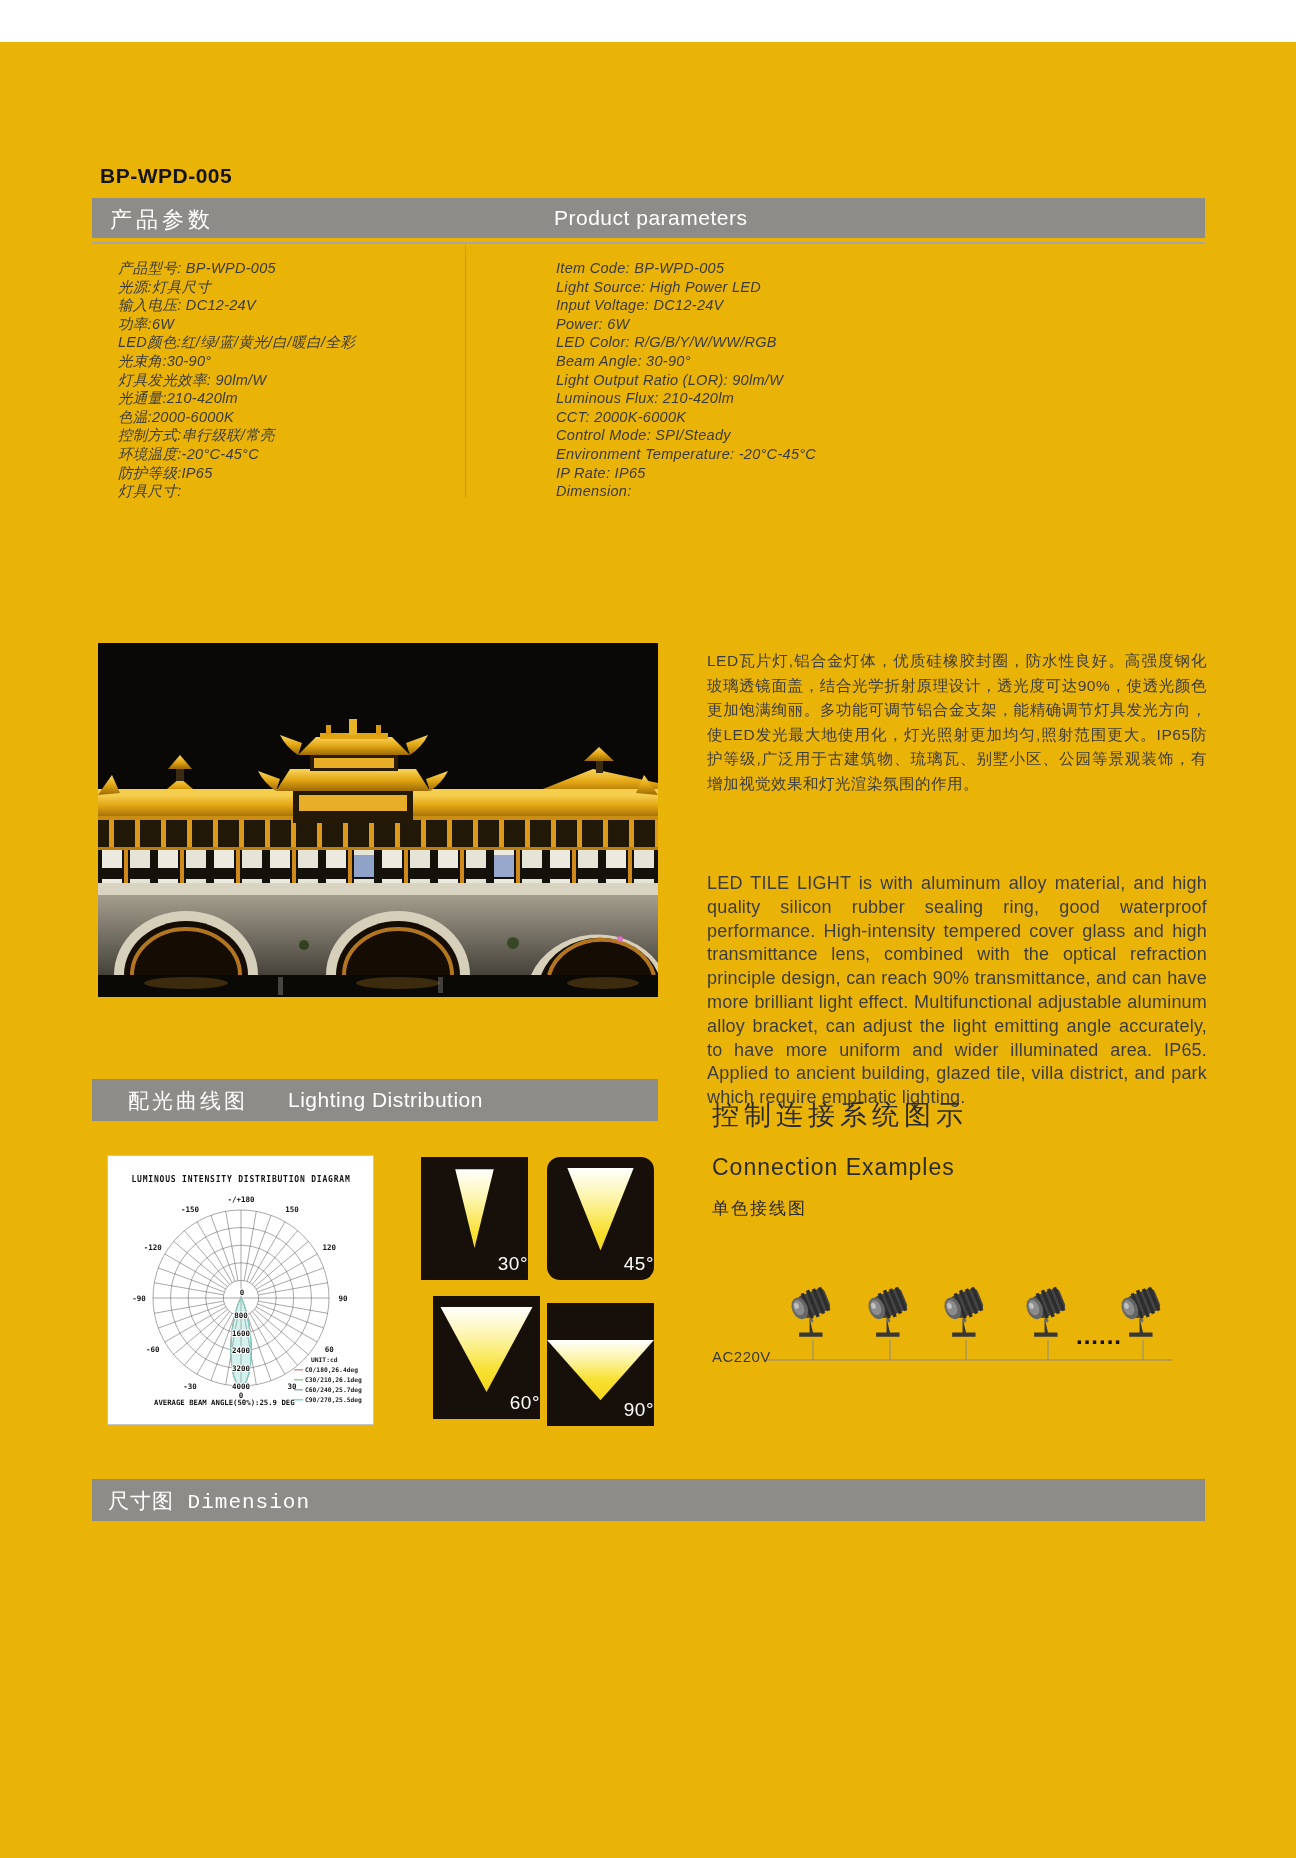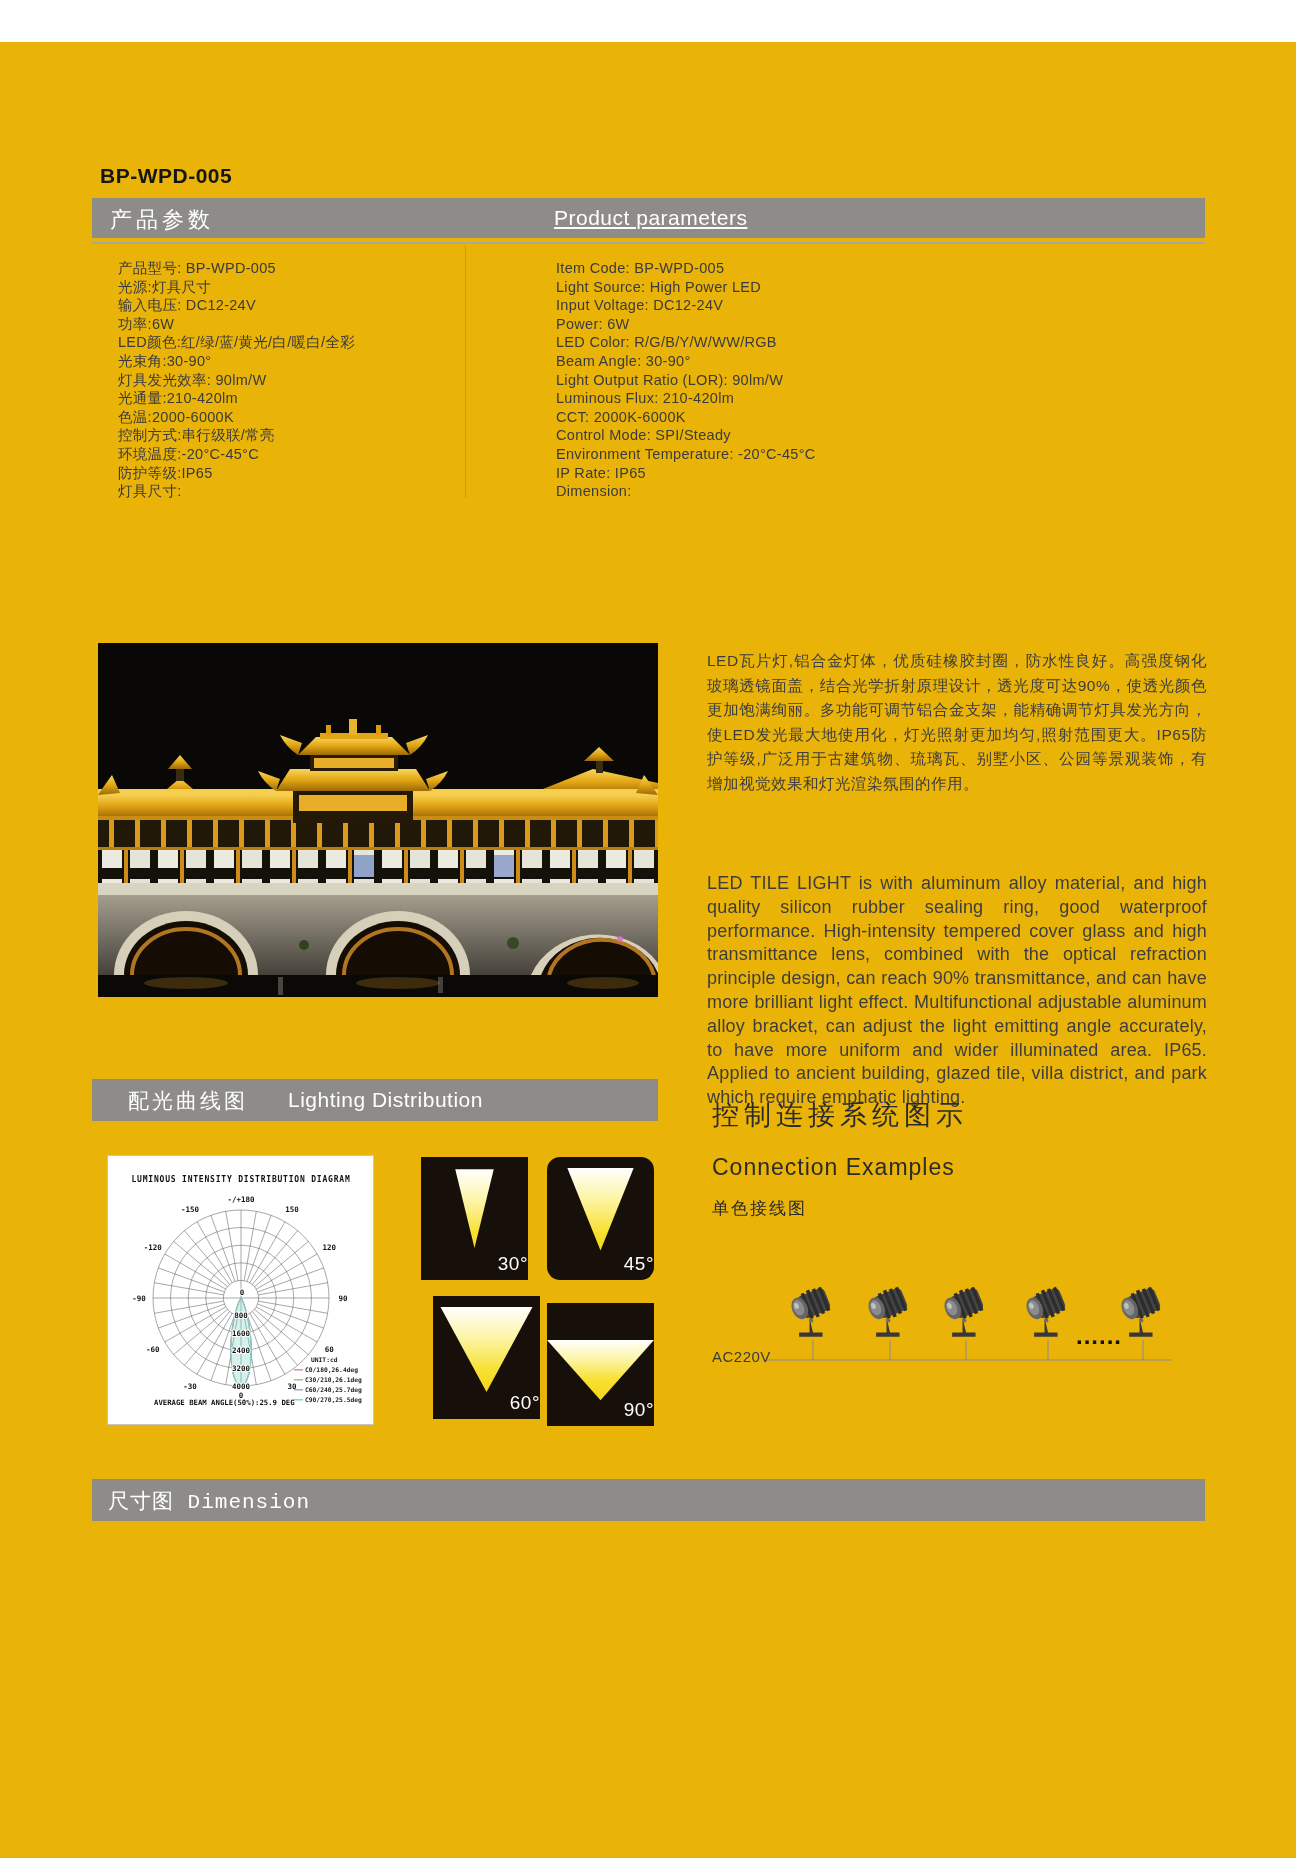--- a/index.html
+++ b/index.html
@@ -2,24 +2,24 @@
 <html><head>
 <meta charset="utf-8">
 <style>
   html,body{margin:0;padding:0;background:#fff;}
   .page{position:relative;width:1296px;height:1858px;background:#eab308;overflow:hidden;
         font-family:"Liberation Sans",sans-serif;color:#333;margin-top:42px;}
   .title{position:absolute;left:100px;top:122px;font-size:21px;font-weight:bold;color:#151515;letter-spacing:.5px;}
   .bar{position:absolute;left:92px;width:1113px;height:40px;background:#8e8c88;color:#fff;}
   .bar-top{top:156px;}
   .bar-top .zh{position:absolute;left:18px;top:7px;font-size:22px;letter-spacing:4px;}
-  .bar-top .en{position:absolute;left:462px;top:8px;font-size:21px;letter-spacing:.5px;text-decoration:underline;}
+  .bar-top .en{position:absolute;left:462px;top:8px;font-size:21px;letter-spacing:.5px;}
   .hline{position:absolute;left:92px;top:200px;width:1113px;height:2px;background:#a8a6a3;}
   .vline{position:absolute;left:465px;top:203px;width:1px;height:253px;background:#9a9a9a;}
-  .specs{position:absolute;top:217px;font-size:14.5px;line-height:18.6px;color:#3b3b3b;letter-spacing:.3px;white-space:pre;}
+  .specs{position:absolute;top:217px;font-size:14.5px;line-height:18.6px;color:#3b3b3b;letter-spacing:.3px;white-space:pre;font-style:italic;}
   .specs-zh{left:118px;}
   .specs-en{left:556px;}
   .photo{position:absolute;left:98px;top:601px;width:560px;height:354px;}
   .photo svg{display:block;}
   .desc{position:absolute;left:707px;width:500px;margin:0;color:#3d3d3d;text-align:justify;}
   .desc-zh{top:607px;font-size:15.5px;line-height:24.5px;letter-spacing:.5px;}
   .desc-en{top:830px;font-size:18px;line-height:23.8px;letter-spacing:.2px;}
   .bar-lighting{top:1037px;width:566px;height:42px;}
   .bar-lighting .zh{position:absolute;left:36px;top:8px;font-size:21px;letter-spacing:3px;}
   .bar-lighting .en{position:absolute;left:196px;top:9px;font-size:21px;letter-spacing:.5px;}

